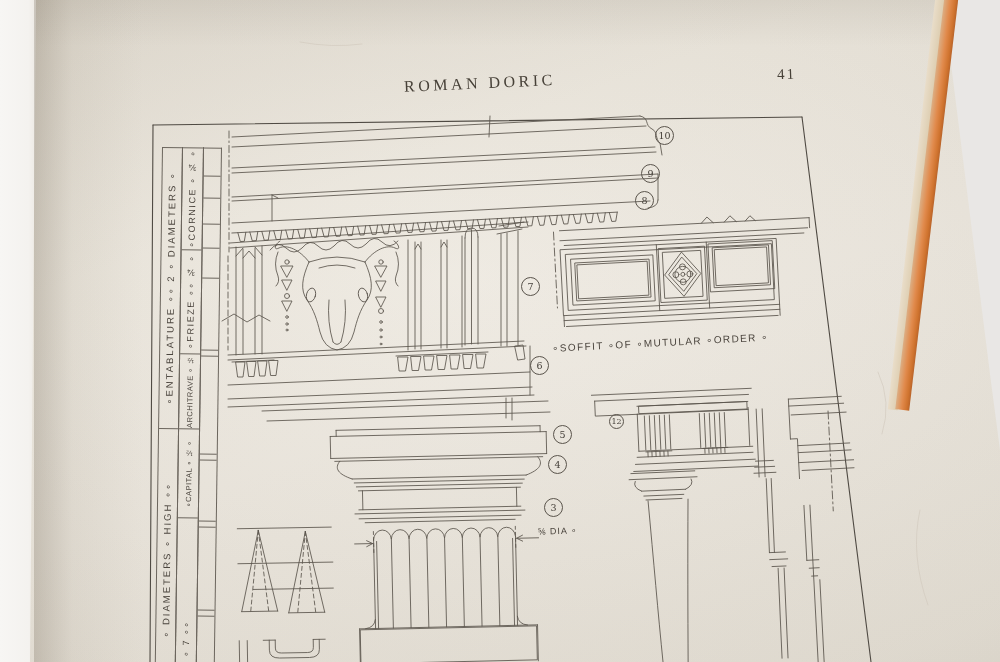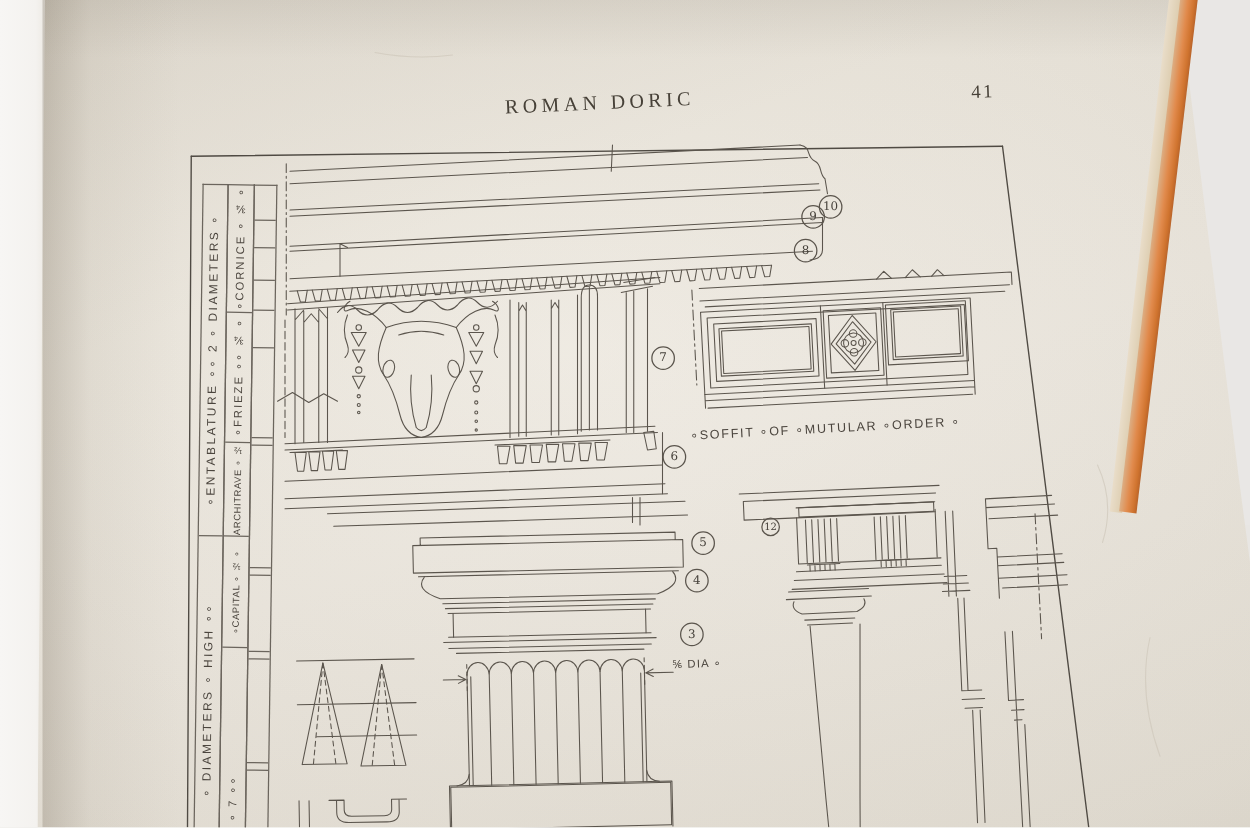--- a/index.html
+++ b/index.html
@@ -274,21 +274,21 @@
       <div class="mcell" style="height:98px"></div>
       <div class="mcell" style="height:6px"></div>
       <div class="mcell" style="height:61px"></div>
       <div class="mcell" style="height:6px"></div>
       <div class="mcell" style="height:83px"></div>
       <div class="mcell" style="height:6px"></div>
       <div class="mcell" style="height:120px"></div>
     </div>
   </div>
 
-  <div class="callout" style="left:655px;top:156px">10</div>
+  <div class="callout" style="left:655px;top:126px">10</div>
   <div class="callout" style="left:641px;top:164px">9</div>
   <div class="callout" style="left:635px;top:191px">8</div>
   <div class="callout" style="left:521px;top:277px">7</div>
   <div class="callout" style="left:530px;top:356px">6</div>
   <div class="callout" style="left:553px;top:425px">5</div>
   <div class="callout" style="left:548px;top:455px">4</div>
   <div class="callout" style="left:544px;top:498px">3</div>
   <div class="callout small" style="left:609px;top:414px">12</div>
 
   <div class="soffit-caption">∘SOFFIT ∘OF ∘MUTULAR ∘ORDER ∘</div>

